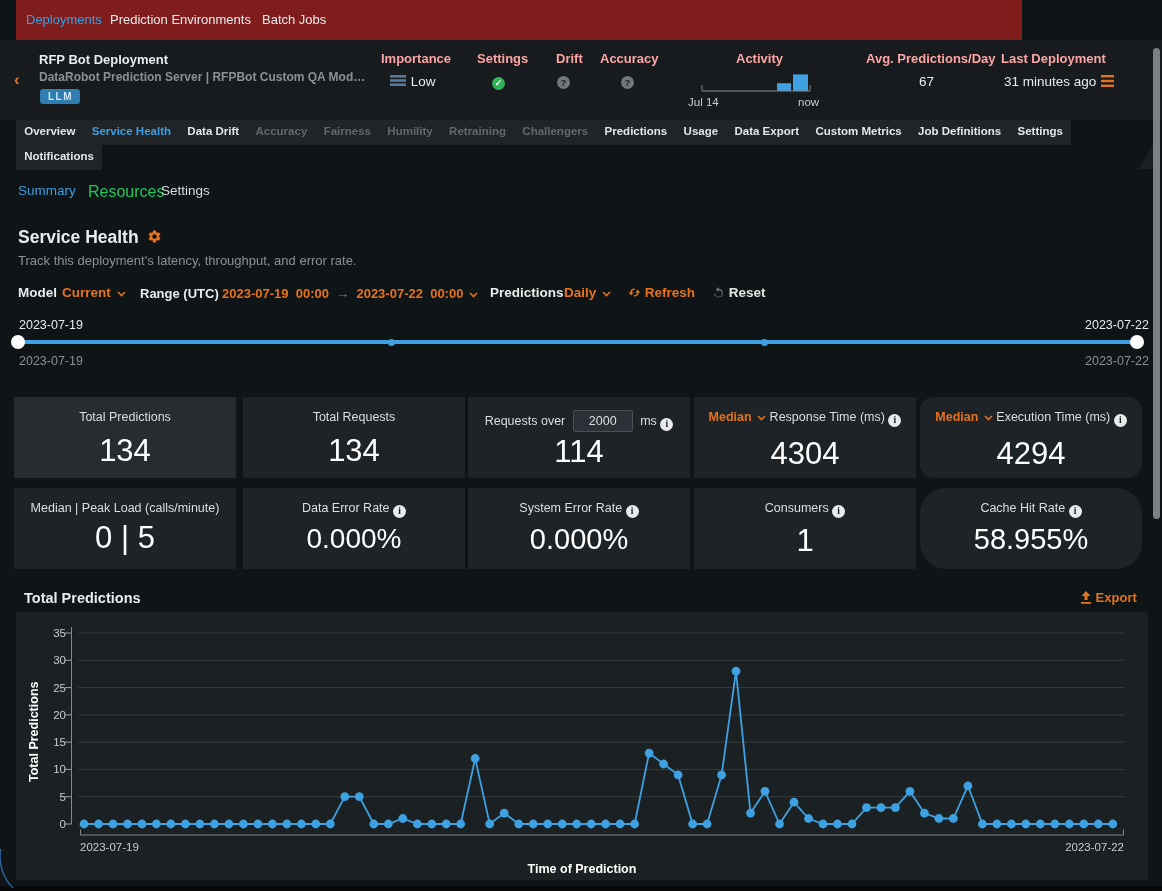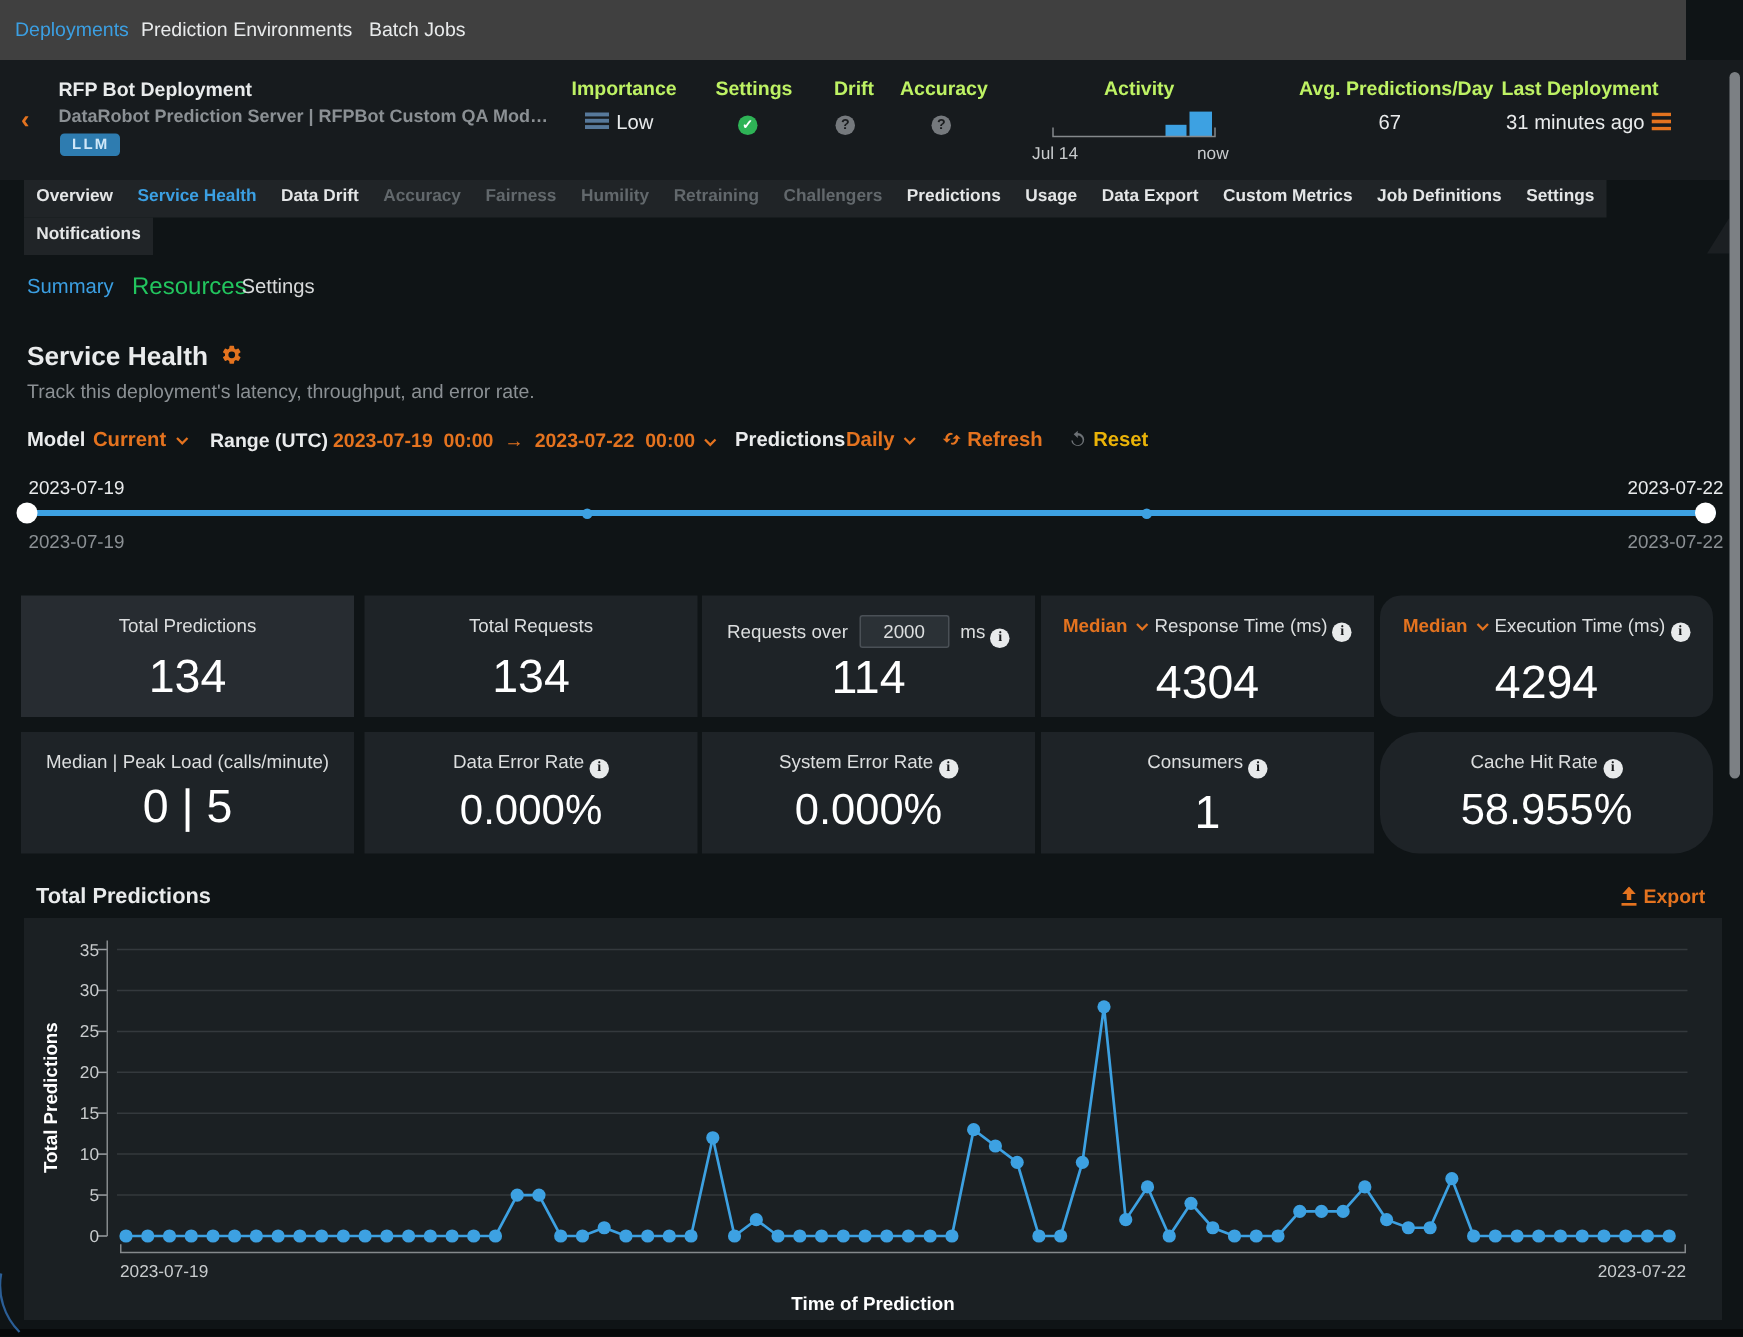--- a/index.html
+++ b/index.html
@@ -6,26 +6,26 @@
   font-family:"Liberation Sans", sans-serif; }
 .abs { position:absolute; }
 .b { font-weight:bold; }
 .orange { color:#e4731f; }
 .gray { color:#8b9094; }
 .white { color:#e9ebec; }
 .blue { color:#3b9fe2; }
 .tick { font:11.5px "Liberation Sans",sans-serif; fill:#c9ccce; }
 
 
-#nav { position:absolute; left:0; top:0; width:1124px; height:40px; background:#404040; }
+#nav { position:absolute; left:16px; top:0; width:1006px; height:40px; background:#7f1d1d; }
 #nav a { position:absolute; top:12px; font-size:13px; text-decoration:none; color:#e9ebec; }
 
 
 #hdr { position:absolute; left:0; top:40px; width:1162px; height:80px; background:#171b1e; }
-.hcol-label { position:absolute; top:11px; font-size:13px; font-weight:bold; color:#bef264; }
+.hcol-label { position:absolute; top:11px; font-size:13px; font-weight:bold; color:#fca5a5; }
 .hcol-val { position:absolute; top:34px; font-size:13.5px; color:#e9ebec; }
 .qmark { display:inline-block; width:13px; height:13px; border-radius:50%; background:#75797d;
   color:#1a1c1e; font-size:9.5px; font-weight:bold; text-align:center; line-height:13px; }
 
 
 .tabrow { position:absolute; left:16px; background:#202427; height:25px; white-space:nowrap; }
 .tab { display:inline-block; padding:5px 8.2px 0 8.2px; height:25px; font-size:11.5px; font-weight:bold; color:#e4e6e7; }
 .tab.dis { color:#62686c; }
 .tab.act { color:#3b9fe2; }
 
@@ -120,21 +120,21 @@
 <div class="abs orange b" style="left:222px; top:286px; font-size:13px;">2023-07-19&nbsp; 00:00&nbsp; <span style="font-weight:normal;">→</span>&nbsp; 2023-07-22&nbsp; 00:00 <svg width="9" height="6" viewBox="0 0 9 6" style="margin-left:2px;">
       <polyline points="1,1 4.5,4.6 8,1" fill="none" stroke="#e4731f" stroke-width="1.5"></polyline>
     </svg></div>
 <div class="abs white b" style="left:490px; top:285px; font-size:13.5px;">Predictions</div>
 <div class="abs orange b" style="left:564px; top:285px; font-size:13.5px;">Daily <svg width="9" height="6" viewBox="0 0 9 6" style="margin-left:2px;">
       <polyline points="1,1 4.5,4.6 8,1" fill="none" stroke="#e4731f" stroke-width="1.5"></polyline>
     </svg></div>
 <div class="abs orange b" style="left:628px; top:285px; font-size:13.5px;"><svg width="13" height="13" viewBox="0 0 24 24" style="vertical-align:-2px;">
       <path fill="#e4731f" d="M12 4V1L7 6l5 5V7a5 5 0 0 1 4.9 6h2.02A7 7 0 0 0 12 4zm-4.9 7H5.08A7 7 0 0 0 12 20v3l5-5-5-5v4a5 5 0 0 1-4.9-6z" transform="rotate(90 12 12)"></path>
     </svg> Refresh</div>
-<div class="abs b" style="left:712px; top:285px; font-size:13.5px; color:#eab308;"><svg width="13" height="13" viewBox="0 0 24 24" style="vertical-align:-2px;">
+<div class="abs b" style="left:712px; top:285px; font-size:13.5px; color:#e5e5e5;"><svg width="13" height="13" viewBox="0 0 24 24" style="vertical-align:-2px;">
       <path fill="#6c7175" d="M12 5V2L7 6.5 12 11V8a6 6 0 1 1-6 6H4a8 8 0 1 0 8-9z"></path>
     </svg> Reset</div>
 
 <div class="abs white" style="left:19px; top:318px; font-size:12.5px;">2023-07-19</div>
 <div class="abs white" style="left:1085px; top:318px; font-size:12.5px;">2023-07-22</div>
 <div class="abs" style="left:14px; top:340px; width:1130px; height:4px; background:#3da1e2; border-radius:2px;"></div>
 <div class="abs" style="left:388px; top:339px; width:7px; height:7px; border-radius:50%; background:#3da1e2;"></div>
 <div class="abs" style="left:761px; top:339px; width:7px; height:7px; border-radius:50%; background:#3da1e2;"></div>
 <div class="abs" style="left:11px; top:335px; width:14px; height:14px; border-radius:50%; background:#fff;"></div>
 <div class="abs" style="left:1130px; top:335px; width:14px; height:14px; border-radius:50%; background:#fff;"></div>

